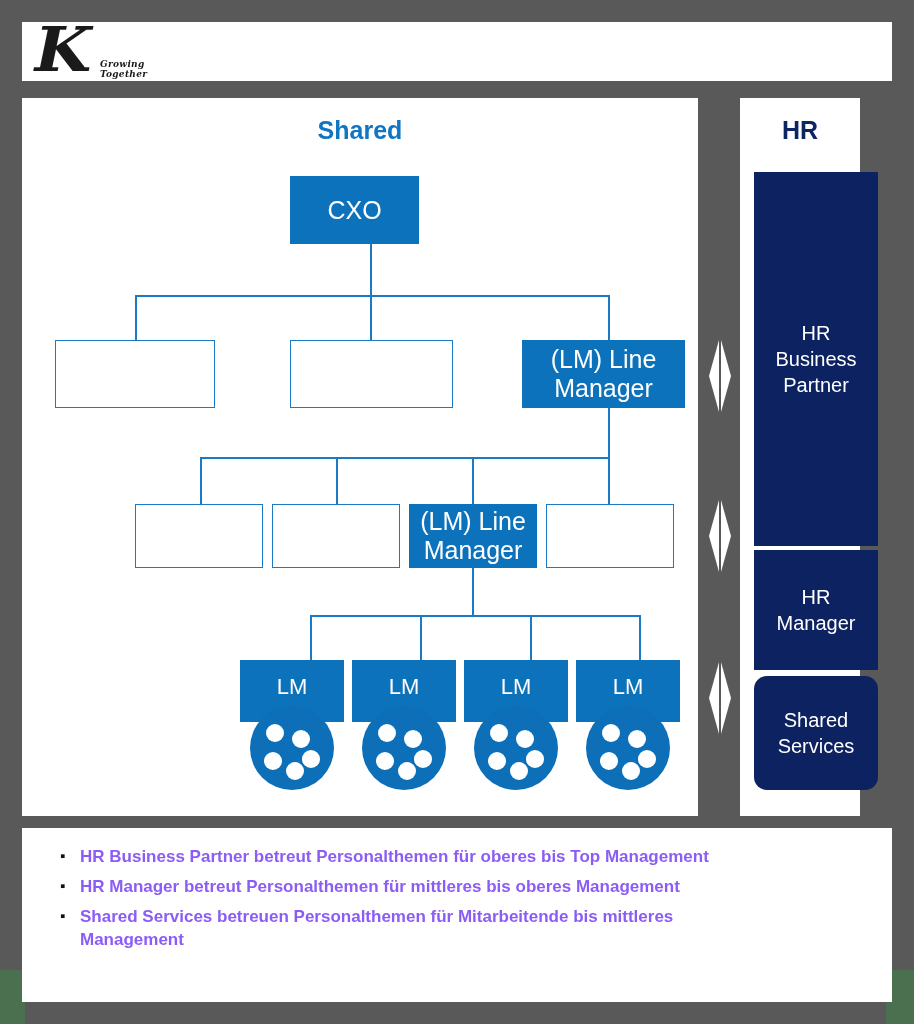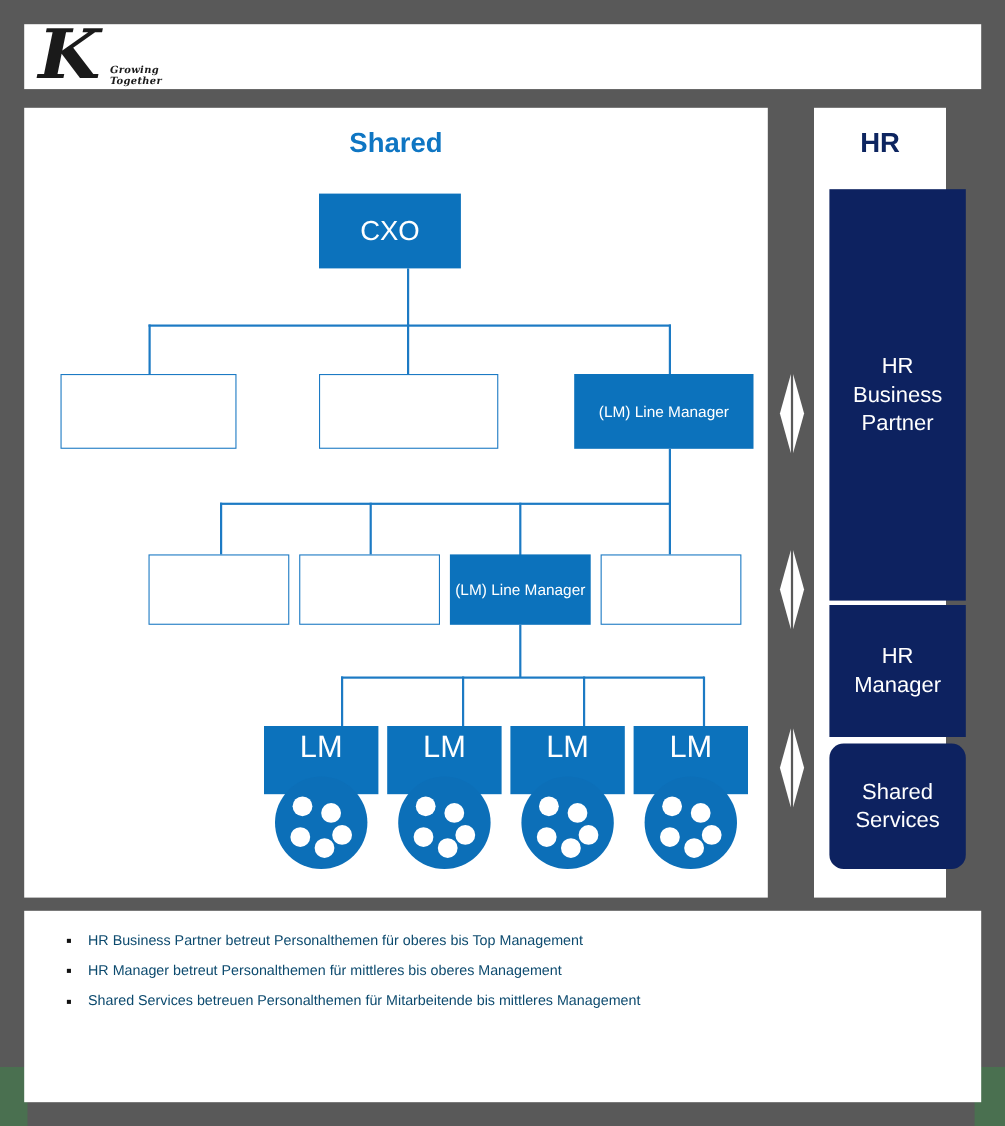--- a/index.html
+++ b/index.html
@@ -123,22 +123,22 @@
     background: #0C72BC;
     color: #ffffff;
     border: none;
   }
   .node.empty {
     background: #ffffff;
     border: 1.5px solid #1C7AC4;
   }
   .node .lbl { display: block; padding: 0 4px; }
   .node.cxo  { font-size: 25px; }
-  .node.lmbox { font-size: 14px; }
-  .node.lmsmall { font-size: 28px; align-items: flex-start; padding-top: 3px; }
+  .node.lmbox { font-size: 25px; }
+  .node.lmsmall { font-size: 22px; align-items: flex-start; padding-top: 14px; }
 
   .connector {
     position: absolute;
     background: #1C7AC4;
   }
   .connector.v { width: 2px; }
   .connector.h { height: 2px; }
 
   
   .team-icon {
@@ -184,23 +184,23 @@
   }
   .note-bullet {
     flex: 0 0 34px;
     color: #111;
     font-size: 15px;
     line-height: 1.35;
     padding-left: 14px;
     box-sizing: border-box;
   }
   .note-text {
-    font-size: 13px;
-    font-weight: 400;
-    color: #0c4a6e;
+    font-size: 17px;
+    font-weight: 700;
+    color: #8b5cf6;
     line-height: 1.35;
   }
 </style>
 </head>
 <body>
 
 <div class="bg-green-left"></div>
 <div class="bg-green-right"></div>
 
 <div class="titlebar">

